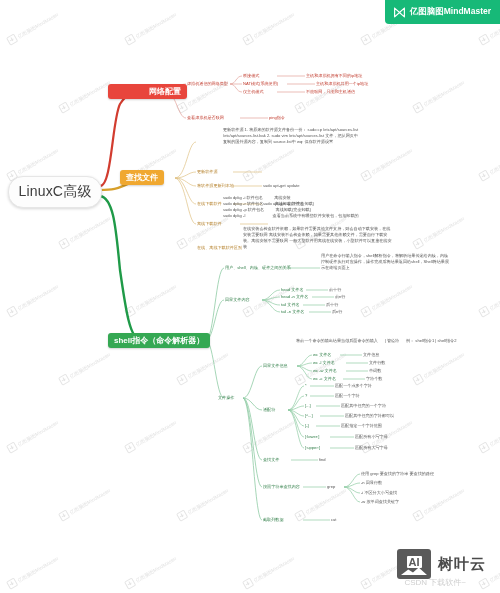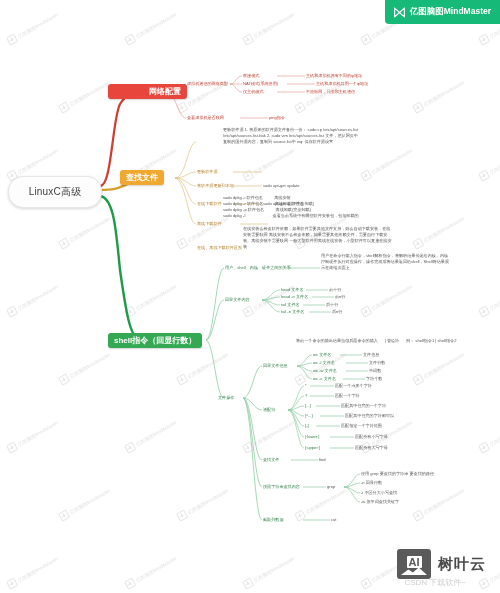--- a/index.html
+++ b/index.html
@@ -21,21 +21,21 @@
   
   #links{position:absolute;left:0;top:0;width:500px;height:593px;z-index:2;}
 
   
   .node{position:absolute;z-index:3;white-space:nowrap;}
   .root{
     left:8px;top:176px;width:92px;height:30px;border-radius:15px;
     background:#fdfdfd;border:1px solid #e6e6e6;
     box-shadow:0 1px 3px rgba(0,0,0,.16);
     display:flex;align-items:center;justify-content:center;
-    font-size:10px;color:#3d3d3d;letter-spacing:.2px;
+    font-size:14px;color:#3d3d3d;letter-spacing:.2px;
   }
   .main{
     border-radius:3px;color:#fff;font-size:8px;font-weight:bold;
     display:flex;align-items:center;justify-content:center;
     padding:0 6px;height:15px;box-shadow:0 1px 2px rgba(0,0,0,.18);
   }
   .m-red{background:#e8453c;}
   .m-orange{background:#f0a830;}
   .m-green{background:#35a853;}
 
@@ -342,21 +342,21 @@
 <div class="lbl l-gray" style="left:223px;top:195px;">sudo dpkg -i 软件包名          离线安装
 sudo dpkg -r 软件包名          离线卸载(不完全卸载)
 sudo dpkg -p 软件包名          离线卸载(完全卸载)
 sudo dpkg -l                        查看当前系统中有哪些软件安装包，包括卸载的</div>
 <div class="lbl l-orange" style="left:197px;top:245px;">在线、离线下载软件区别</div>
 <div class="lbl l-gray wrap" style="left:243px;top:226px;width:150px;">在线安装会检查软件依赖，如果软件需要其他文件支持，则会自动下载安装，在线安装需要联网
 离线安装不会检查依赖，如果需要其他依赖文件，需要自行下载安装。离线安装不需要联网
 一般大型软件用离线在线安装，小型软件可以直接在线安装</div>
 
 <div class="node main m-green" style="left:108px;top:333px;">
-  <span>shell指令（回显行数）</span>
+  <span>shell指令（命令解析器）</span>
 </div>
 <div class="lbl l-green" style="left:225px;top:265px;">用户、shell、内核、硬件之间的关系</div>
 <div class="lbl l-gray wrap" style="left:321px;top:253px;width:130px;">用户在命令行输入指令，shell解析指令，将解析结果传递给内核，内核控制硬件执行对应操作，操作完成后将结果返回给shell，Shell将结果展示在终端页面上</div>
 
 <div class="lbl l-green" style="left:225px;top:297px;">回显文件内容</div>
 <div class="lbl l-green" style="left:281px;top:287px;">head 文件名</div>
 <div class="lbl l-gray" style="left:329px;top:287px;">前十行</div>
 <div class="lbl l-green" style="left:281px;top:294px;">head -n 文件名</div>
 <div class="lbl l-gray" style="left:335px;top:294px;">前n行</div>
 <div class="lbl l-green" style="left:281px;top:302px;">tail 文件名</div>

